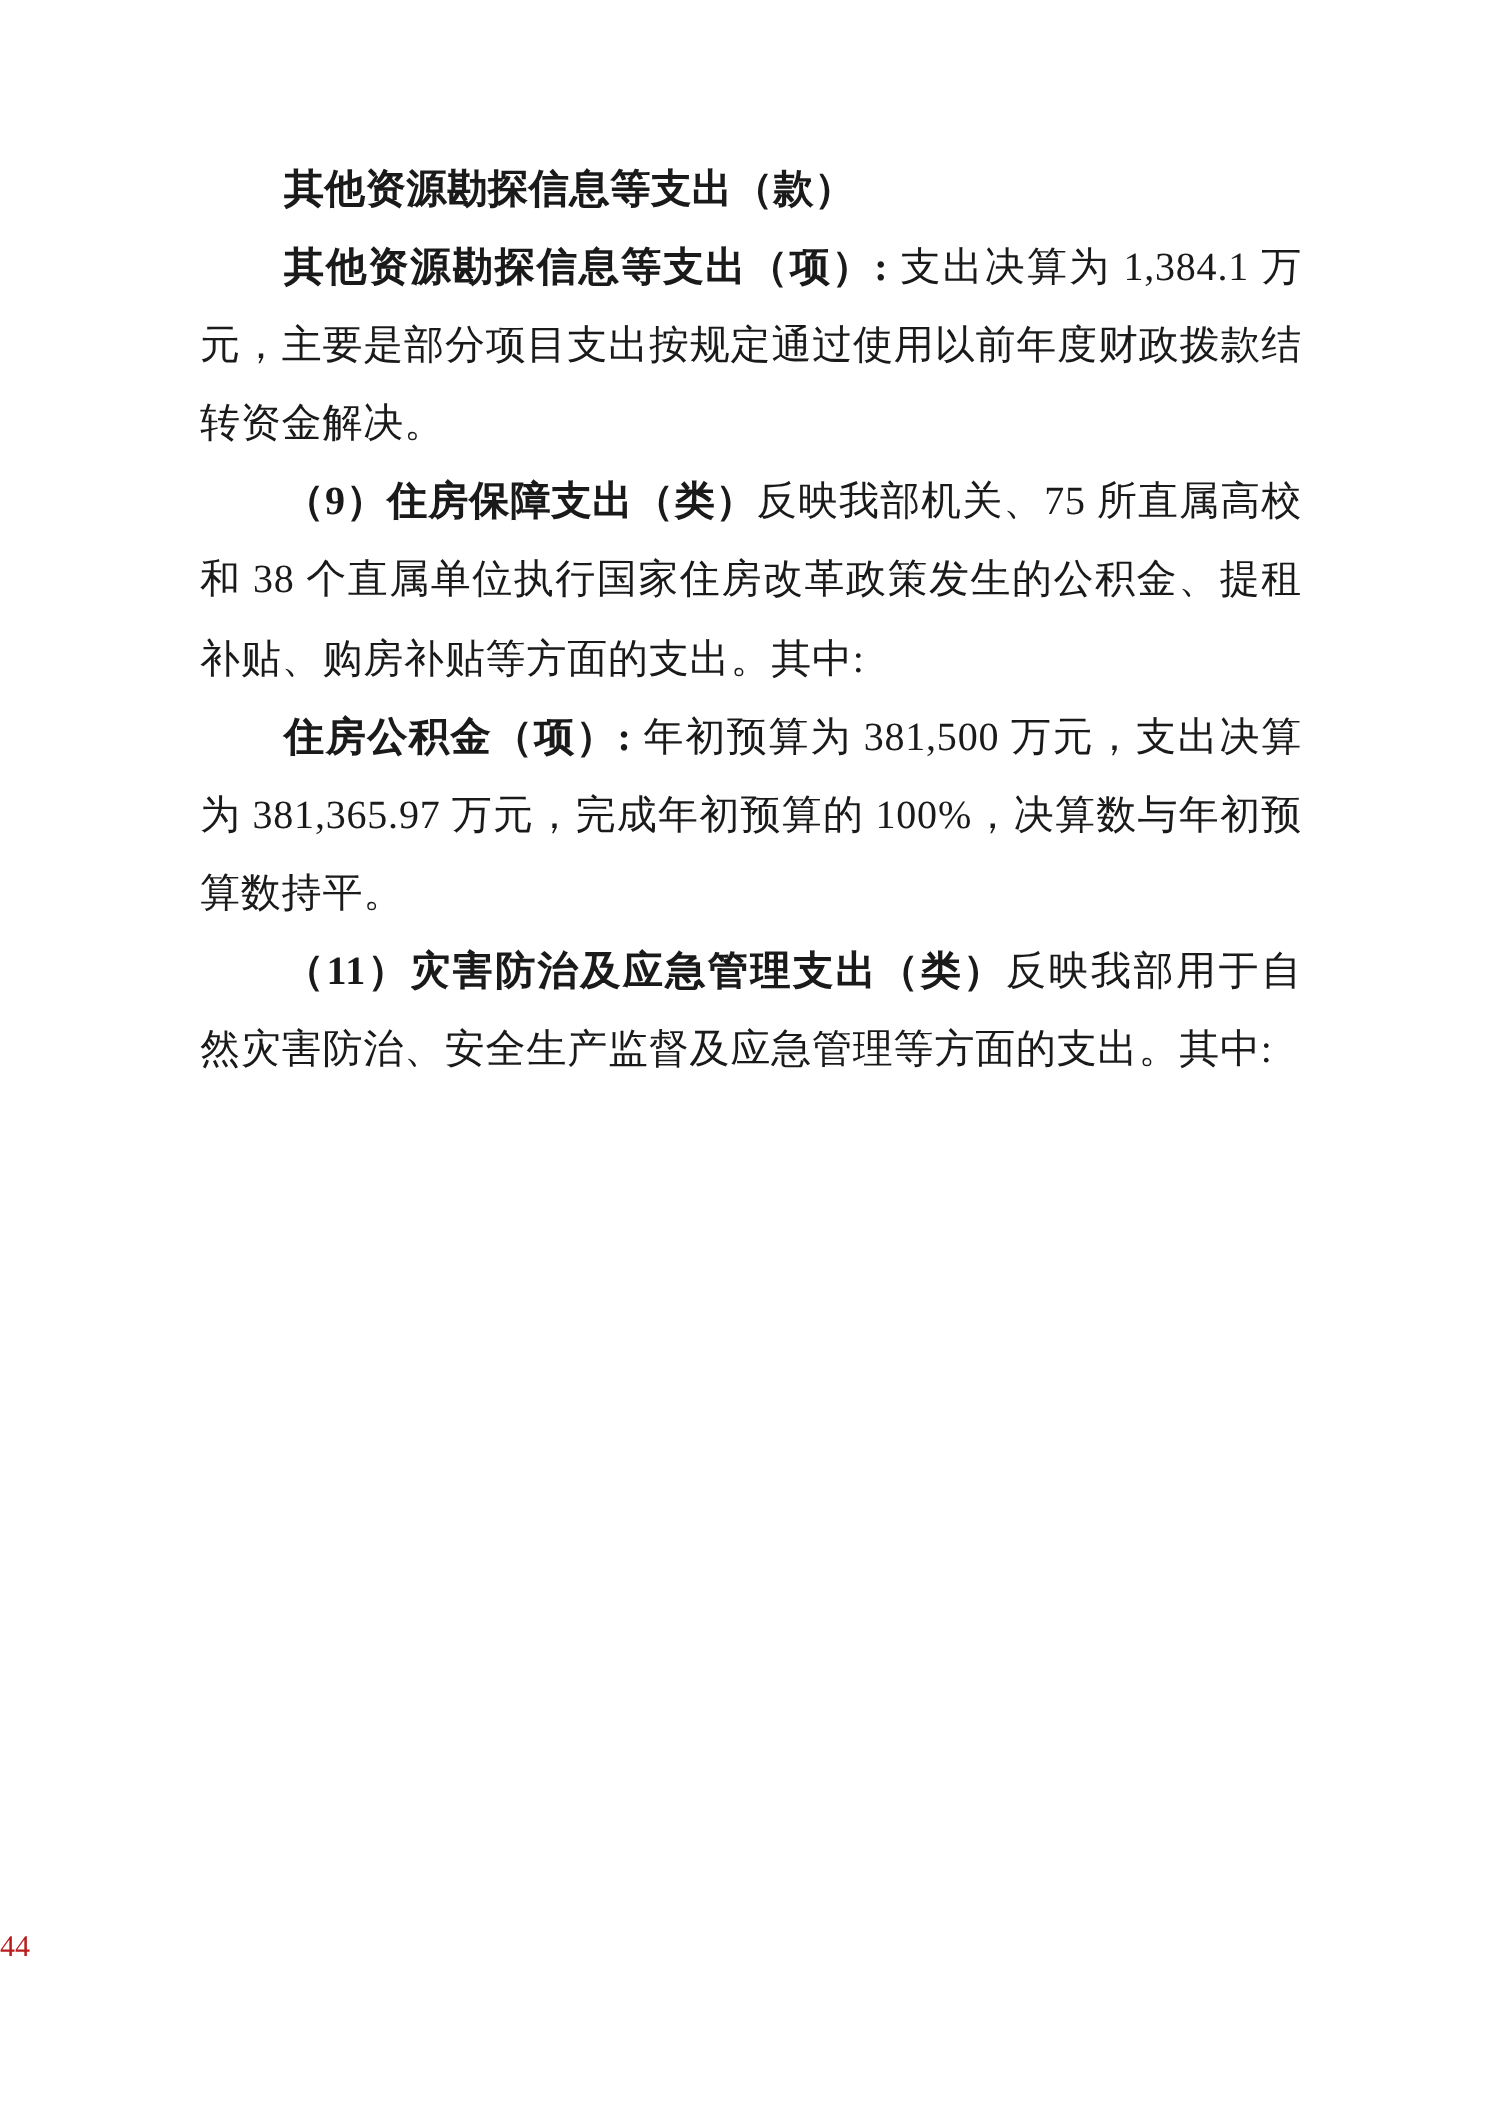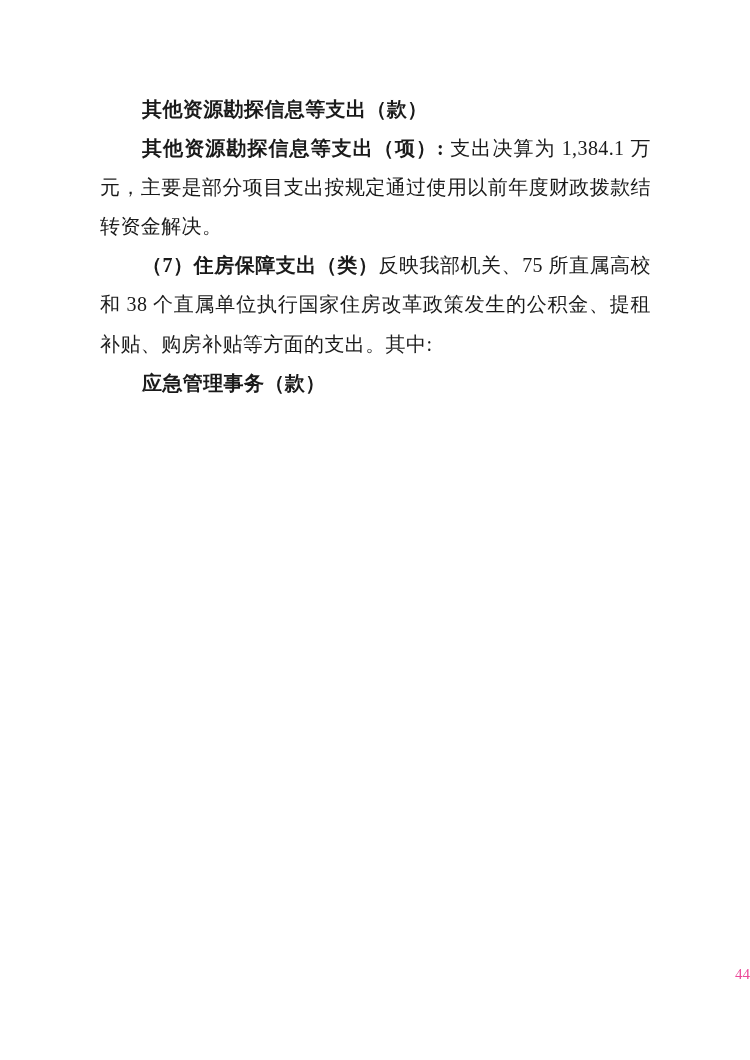--- a/index.html
+++ b/index.html
@@ -12,62 +12,63 @@
     width: 750px;
     height: 1060px;
     background: #ffffff;
     color: #1a1a1a;
     font-family: "Liberation Serif", "DejaVu Serif", serif;
     overflow: hidden;
   }
   .content {
     position: absolute;
     left: 100px;
-    top: 90px;
+    top: 76px;
     width: 551px;
   }
   .para {
     margin: 0;
     font-size: 20px;
     line-height: 39.1px;
     text-align: justify;
     text-indent: 42px;
     letter-spacing: 0.4px;
     word-break: break-all;
   }
   .para b {
     font-weight: 700;
   }
   .page-number {
     position: absolute;
     left: 0;
     right: 0;
     top: 965px;
-    text-align: right;
+    text-align: left;
     font-size: 15px;
     line-height: 18px;
-    color: #ec4899;
+    color: #b91c1c;
   }
 </style>
 </head>
 <body>
 
 <div class="page">
   <div class="content">
 
     <p class="para"><b>其他资源勘探信息等支出（款）</b><span></span></p>
 
     <p class="para"><b>其他资源勘探信息等支出（项）:</b><span> 支出决算为 1,384.1 万元，主要是部分项目支出按规定通过使用以前年度财政拨款结转资金解决。</span></p>
 
-    <p class="para"><b>（7）住房保障支出（类）</b><span>反映我部机关、75 所直属高校和 38 个直属单位执行国家住房改革政策发生的公积金、提租补贴、购房补贴等方面的支出。其中:</span></p>
+    <p class="para"><b>（9）住房保障支出（类）</b><span>反映我部机关、75 所直属高校和 38 个直属单位执行国家住房改革政策发生的公积金、提租补贴、购房补贴等方面的支出。其中:</span></p>
+
+
+    <p class="para"><b>住房公积金（项）:</b><span> 年初预算为 381,500 万元，支出决算为 381,365.97 万元，完成年初预算的 100%，决算数与年初预算数持平。</span></p>
 
 
 
+    <p class="para"><b>（11）灾害防治及应急管理支出（类）</b><span>反映我部用于自然灾害防治、安全生产监督及应急管理等方面的支出。其中:</span></p>
 
-
-
-    <p class="para"><b>应急管理事务（款）</b><span></span></p>
 
 
   </div>
 
   <div class="page-number">44</div>
 </div>
 
 </body></html>

